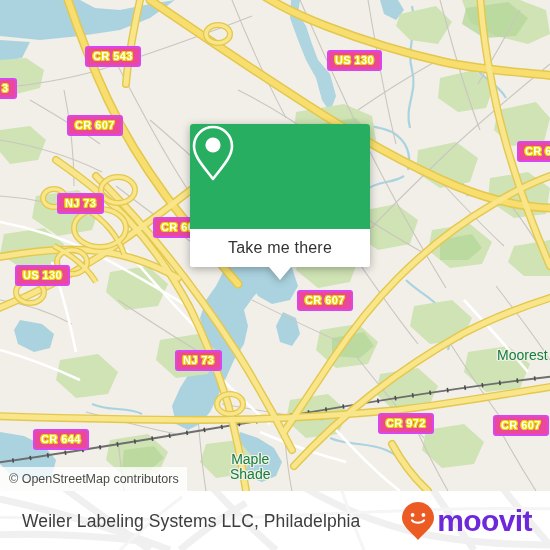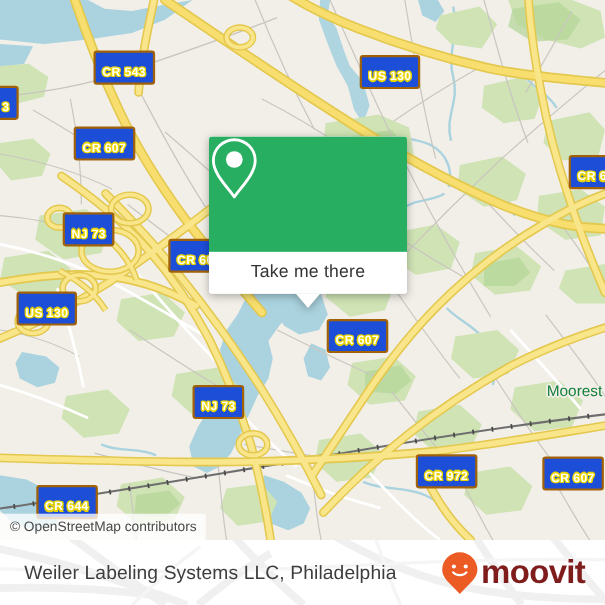--- a/index.html
+++ b/index.html
@@ -7,28 +7,28 @@
 
   #app{position:relative;width:550px;height:550px;overflow:hidden;background:#fff;}
 
   
   #map{position:absolute;left:0;top:0;width:550px;height:491px;overflow:hidden;background:#f2efe9;}
   #map svg{position:absolute;left:0;top:0;}
 
   
   .shield{
     position:absolute;
-    background:#1d4ed8;
-    border:2px solid #a16207;
+    background:#ec4899;
+    border:2px solid #d946ef;
     border-radius:3px;
     color:#ffffff;
     font-size:11px;
     font-weight:bold;
     letter-spacing:.4px;
-    padding:12px 6px 3px 6px;
+    padding:2px 6px 3px 6px;
     white-space:nowrap;
     line-height:12px;
     text-shadow:
       -1.2px 0 #e9d400, 1.2px 0 #e9d400, 0 -1.2px #e9d400, 0 1.2px #e9d400,
       -1px -1px #e9d400, 1px -1px #e9d400, -1px 1px #e9d400, 1px 1px #e9d400;
     box-sizing:border-box;
   }
 
   
   .place{
@@ -95,21 +95,21 @@
   #footer-lines{position:absolute;left:0;top:0;}
   #footer-title{
     position:absolute;left:22px;top:50%;transform:translateY(-50%);
     color:#3d3d3d;font-size:17.5px;white-space:nowrap;letter-spacing:.1px;
   }
   #brand{
     position:absolute;right:18px;top:50%;transform:translateY(-50%);
     display:flex;align-items:center;gap:2px;
   }
   #brand-word{
-    color:#7f1d1d;font-size:30px;font-weight:bold;letter-spacing:-.6px;line-height:30px;
+    color:#6d28d9;font-size:30px;font-weight:bold;letter-spacing:-.6px;line-height:30px;
   }
 </style>
 </head>
 <body>
 
 <div id="app">
 
   <div id="map">
 
     <svg width="550" height="491" viewBox="0 0 550 491">
@@ -305,25 +305,29 @@
       <div class="shield" style="left:327px;top:50px;">US 130</div>
       <div class="shield" style="left:67px;top:115px;">CR 607</div>
       <div class="shield" style="left:517px;top:141px;">CR 61</div>
       <div class="shield" style="left:57px;top:193px;">NJ 73</div>
       <div class="shield" style="left:153px;top:217px;">CR 60</div>
       <div class="shield" style="left:15px;top:265px;">US 130</div>
       <div class="shield" style="left:297px;top:290px;">CR 607</div>
       <div class="shield" style="left:175px;top:350px;">NJ 73</div>
       <div class="shield" style="left:378px;top:413px;">CR 972</div>
       <div class="shield" style="left:493px;top:415px;">CR 607</div>
-      <div class="shield" style="left:33px;top:429px;margin-top:12px;">CR 644</div>
+      <div class="shield" style="left:33px;top:429px;">CR 644</div>
       <div class="shield" style="left:-6px;top:78px;">3</div>
     </div>
 
     <div class="place" style="left:497px;top:348px;">Moorest</div>
+    <div class="place two" style="left:230px;top:452px;">
+      <div>Maple</div>
+      <div>Shade</div>
+    </div>
 
     <div id="popup">
       <div id="popup-body">
         <div id="popup-head">
           <svg width="46" height="58" viewBox="0 0 46 58">
             <path d="M23 3 C12.5 3 4 11.5 4 22 C4 33 14 43 23 55 C32 43 42 33 42 22 C42 11.5 33.5 3 23 3 Z" fill="none" stroke="#ffffff" stroke-width="2.6" stroke-linejoin="round"></path>
             <circle cx="23" cy="21" r="7.6" fill="#ffffff"></circle>
           </svg>
         </div>
         <div id="popup-foot">

